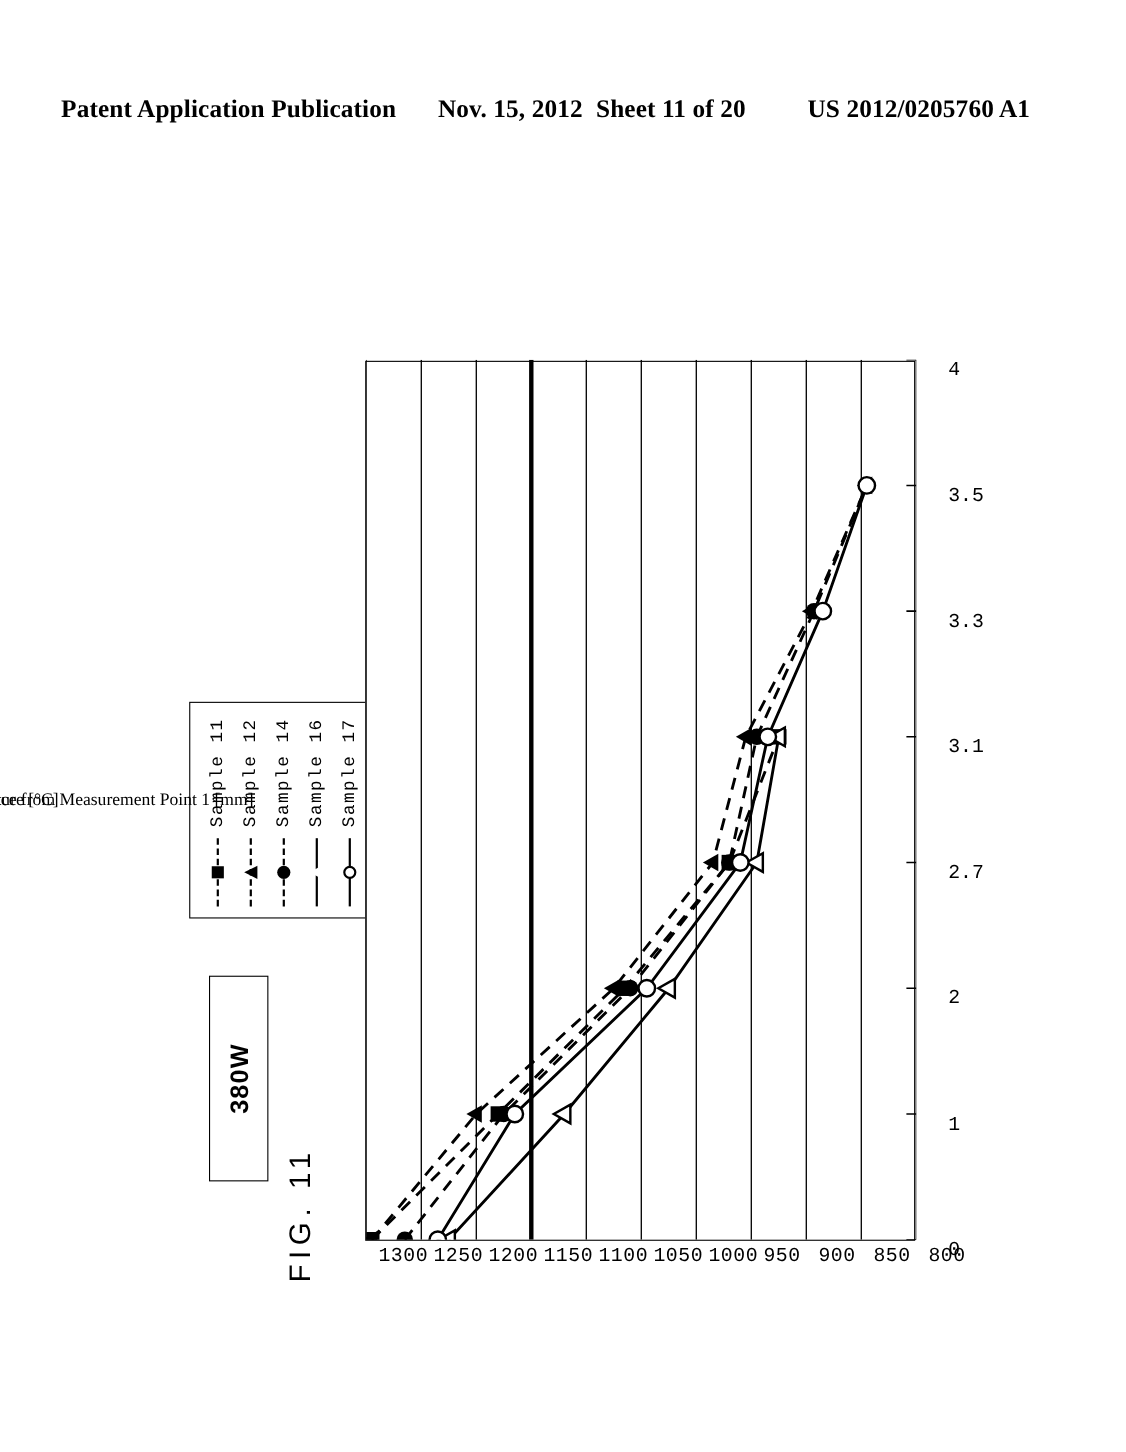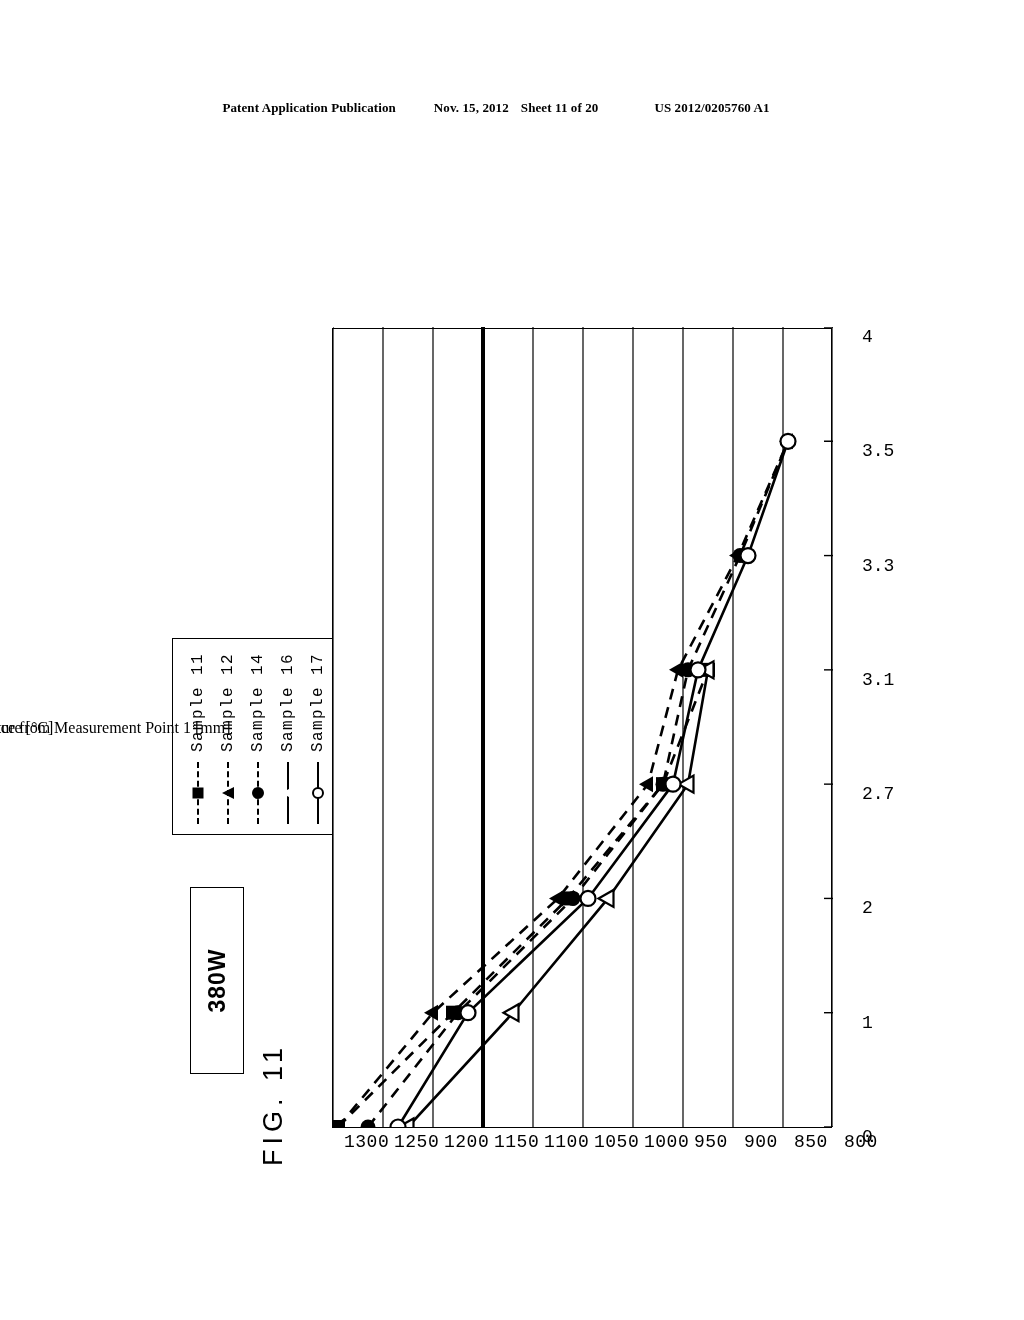--- a/index.html
+++ b/index.html
@@ -6,24 +6,24 @@
   body{
     width:1024px;height:1320px;background:#ffffff;
     font-family:"Liberation Serif",serif;color:#000;
     overflow:hidden;position:relative;
   }
   
   #pub-header{
     position:absolute;left:0;top:86px;width:992px;
     display:flex;justify-content:center;align-items:baseline;
     font-family:"Liberation Serif",serif;
-    font-weight:bold;font-size:13px;letter-spacing:.1px;white-space:nowrap;
+    font-weight:bold;font-size:23px;letter-spacing:.1px;white-space:nowrap;
   }
   #pub-header .h-title{margin-right:38px;}
-  #pub-header .h-date{margin-right:12px;margin-top:14px;}
+  #pub-header .h-date{margin-right:12px;}
   #pub-header .h-sheet{margin-right:56px;}
   #pub-header .h-num{}
 
   
   
   #figure-stage{
     position:absolute;
     left:512px; top:730px;
     width:900px; height:720px;
     margin-left:-450px; margin-top:-360px;

